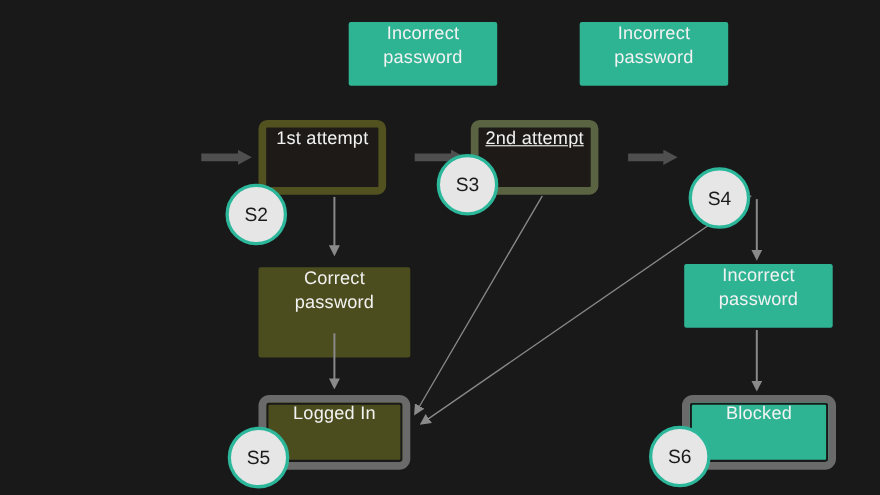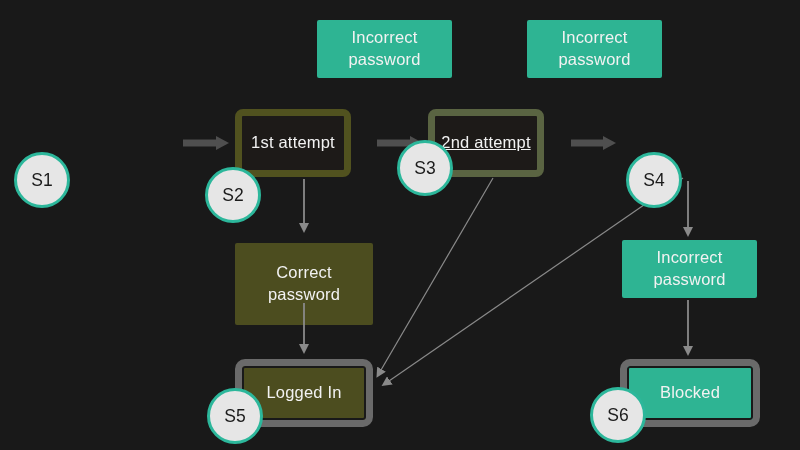--- a/index.html
+++ b/index.html
@@ -12,21 +12,20 @@
     width:800px;height:450px;
     background:var(--background,#191919);
     overflow:hidden;
   }
   .node{
     position:absolute;
     box-sizing:border-box;
     display:flex;
     flex-direction:column;
     align-items:center;
-    justify-content:center;
     text-align:center;
     color:var(--text-light,#f2f2f2);
     font-size:16.5px;
     line-height:1.32;
     letter-spacing:.2px;
   }
   
   .state-box{
     top:109px;height:68px;width:116px;
     background:var(--box-fill,#1d1a18);
@@ -141,23 +140,20 @@
     <span class="line2">password</span>
   </div>
 
   <div class="node terminal-box" id="box-s6">
     <span>Blocked</span>
   </div>
   <div class="node terminal-box" id="box-s5">
     <span>Logged In</span>
   </div>
 
-  <div class="badge" id="badge-s1">
-      <span>S1</span>
-    </div>
   <div class="badge" id="badge-s2">
       <span>S2</span>
     </div>
   <div class="badge" id="badge-s3">
       <span>S3</span>
     </div>
   <div class="badge" id="badge-s4">
       <span>S4</span>
     </div>
   <div class="badge" id="badge-s5">

